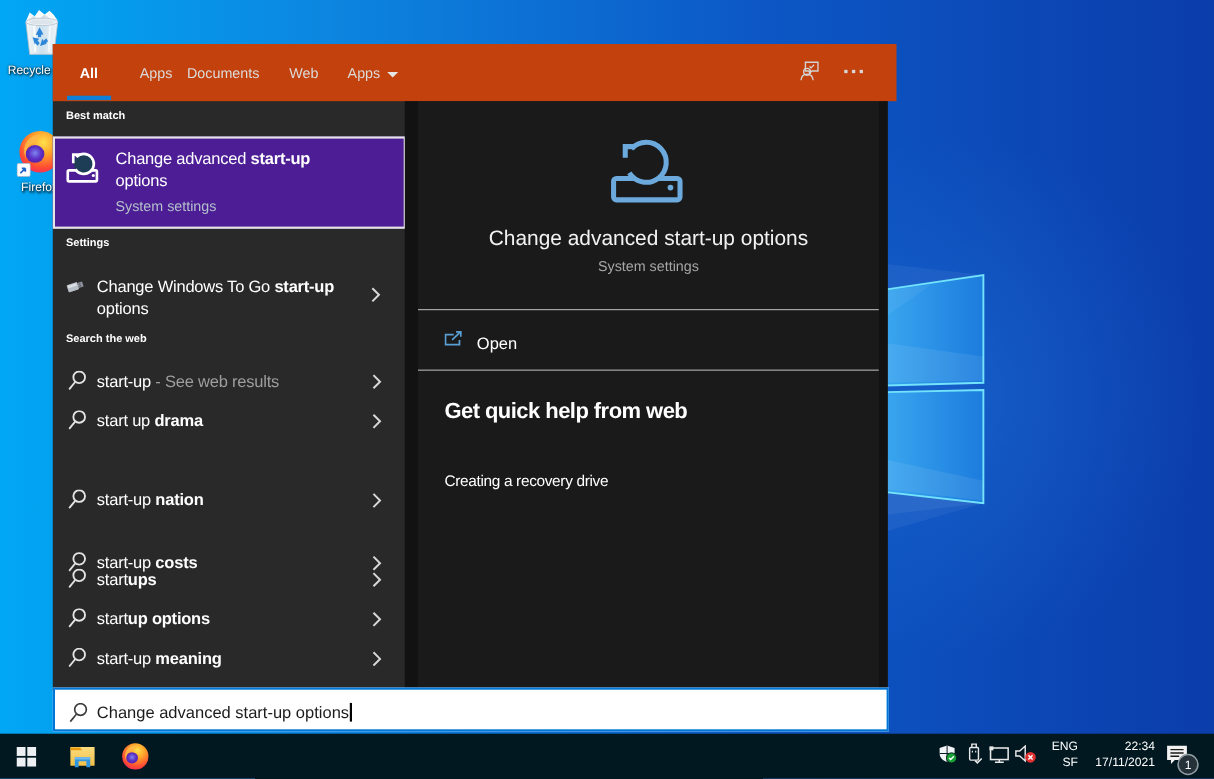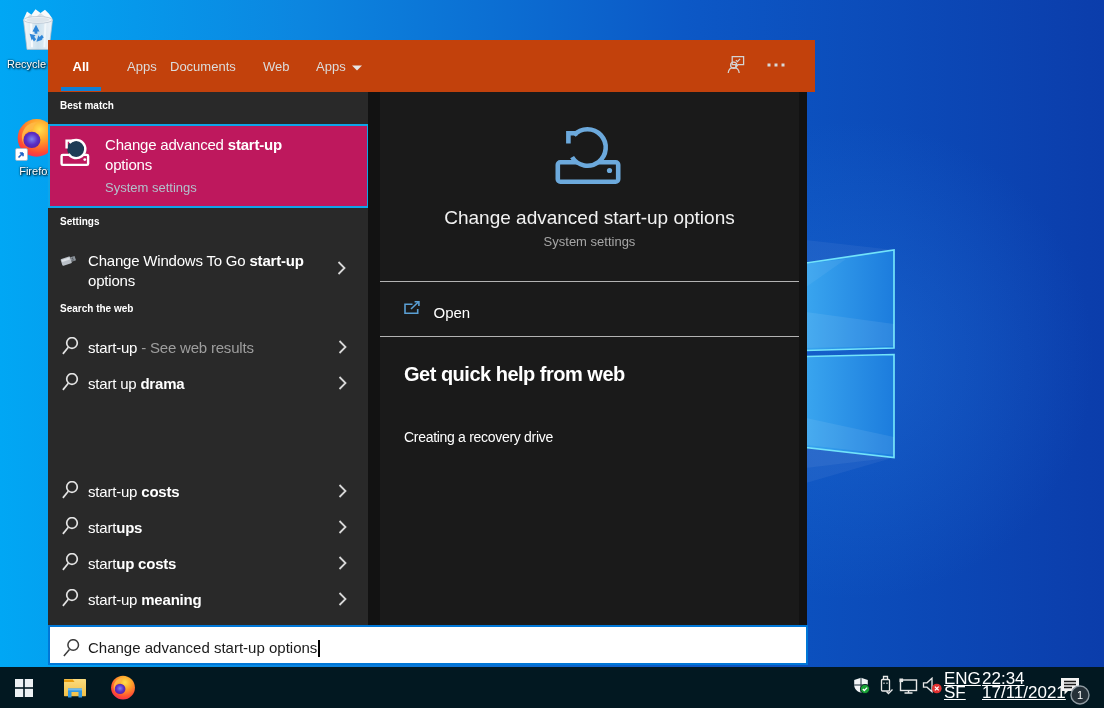--- a/index.html
+++ b/index.html
@@ -19,26 +19,26 @@
   #rpane { left:332px; top:52px; width:419px; height:536px; background:#1a1a1a; }
   #rpane2 { left:751px; top:52px; width:8px; height:536px; background:#121212; }
   .seclabel { position:absolute; left:12px; font-size:10px; font-weight:bold; color:#fff; white-space:nowrap; }
   .itemtext { font-size:15px; color:#fff; letter-spacing:-0.2px; }
   .chev { position:absolute; left:289px; }
   .srow { position:absolute; left:0; width:320px; height:36px; }
   .srow .itemtext { position:absolute; left:40px; top:50%; transform:translateY(-50%); white-space:nowrap; }
   .srow svg.mag { position:absolute; left:14px; top:8px; }
   .srow svg.chv { position:absolute; left:290px; top:11px; }
   
-  #bm { position:absolute; left:0px; top:84px; width:321px; height:84px; background:#be185d; border:2px solid #0ea5e9; }
+  #bm { position:absolute; left:0px; top:84px; width:321px; height:84px; background:#4c1d95; border:2px solid #e5e5e5; }
   
   #sbox { left:48px; top:625px; width:760px; height:40px; background:#fff; border:2px solid #0077d7; }
   
   #tbar { left:0; top:667px; width:1104px; height:41px; background:#021821; }
-  .tray { color:#fff; font-size:17px; text-align:left; line-height:14px;text-decoration:underline; }
+  .tray { color:#fff; font-size:11px; text-align:right; line-height:14px; }
 </style>
 </head>
 <body>
 <div id="stage">
   <svg id="wall" class="abs" width="1104" height="708" viewBox="0 0 1104 708">
     <defs>
       <linearGradient id="bgx" x1="0" y1="0" x2="1104" y2="0" gradientUnits="userSpaceOnUse">
         <stop offset="0" stop-color="#01A7F4"></stop>
         <stop offset="0.27" stop-color="#0C86E0"></stop>
         <stop offset="0.62" stop-color="#0C58C6"></stop>
@@ -187,21 +187,31 @@
       <div class="srow" style="top:289px;">
           <svg class="mag" width="17" height="18" viewBox="0 0 17 18" fill="none" stroke="#e4e4e4" stroke-width="1.7">
             <circle cx="10" cy="6" r="5.3"></circle>
             <path d="M6.3 10.3 L0.9 16.9"></path>
           </svg>
           <svg class="chv" width="9" height="14" viewBox="0 0 9 14" fill="none">
             <path d="M1.5 1 L7.5 7 L1.5 13" stroke="#d8d8d8" stroke-width="1.8"></path>
           </svg>
           <span class="itemtext">start-up<span style="color:#9e9e9e;"> - See web results</span></span>
         </div>
-      <div class="srow" style="top:433px;">
+      <div class="srow" style="top:397px;">
+          <svg class="mag" width="17" height="18" viewBox="0 0 17 18" fill="none" stroke="#e4e4e4" stroke-width="1.7">
+            <circle cx="10" cy="6" r="5.3"></circle>
+            <path d="M6.3 10.3 L0.9 16.9"></path>
+          </svg>
+          <svg class="chv" width="9" height="14" viewBox="0 0 9 14" fill="none">
+            <path d="M1.5 1 L7.5 7 L1.5 13" stroke="#d8d8d8" stroke-width="1.8"></path>
+          </svg>
+          <span class="itemtext">start-up <b>nation</b></span>
+        </div>
+      <div class="srow" style="top:454px;">
           <svg class="mag" width="17" height="18" viewBox="0 0 17 18" fill="none" stroke="#e4e4e4" stroke-width="1.7">
             <circle cx="10" cy="6" r="5.3"></circle>
             <path d="M6.3 10.3 L0.9 16.9"></path>
           </svg>
           <svg class="chv" width="9" height="14" viewBox="0 0 9 14" fill="none">
             <path d="M1.5 1 L7.5 7 L1.5 13" stroke="#d8d8d8" stroke-width="1.8"></path>
           </svg>
           <span class="itemtext">start-up <b>costs</b></span>
         </div>
       <div class="srow" style="top:469px;">
@@ -215,21 +225,21 @@
           <span class="itemtext">start<b>ups</b></span>
         </div>
       <div class="srow" style="top:505px;">
           <svg class="mag" width="17" height="18" viewBox="0 0 17 18" fill="none" stroke="#e4e4e4" stroke-width="1.7">
             <circle cx="10" cy="6" r="5.3"></circle>
             <path d="M6.3 10.3 L0.9 16.9"></path>
           </svg>
           <svg class="chv" width="9" height="14" viewBox="0 0 9 14" fill="none">
             <path d="M1.5 1 L7.5 7 L1.5 13" stroke="#d8d8d8" stroke-width="1.8"></path>
           </svg>
-          <span class="itemtext">start<b>up costs</b></span>
+          <span class="itemtext">start<b>up options</b></span>
         </div>
       <div class="srow" style="top:541px;">
           <svg class="mag" width="17" height="18" viewBox="0 0 17 18" fill="none" stroke="#e4e4e4" stroke-width="1.7">
             <circle cx="10" cy="6" r="5.3"></circle>
             <path d="M6.3 10.3 L0.9 16.9"></path>
           </svg>
           <svg class="chv" width="9" height="14" viewBox="0 0 9 14" fill="none">
             <path d="M1.5 1 L7.5 7 L1.5 13" stroke="#d8d8d8" stroke-width="1.8"></path>
           </svg>
           <span class="itemtext">start-up <b>meaning</b></span>

